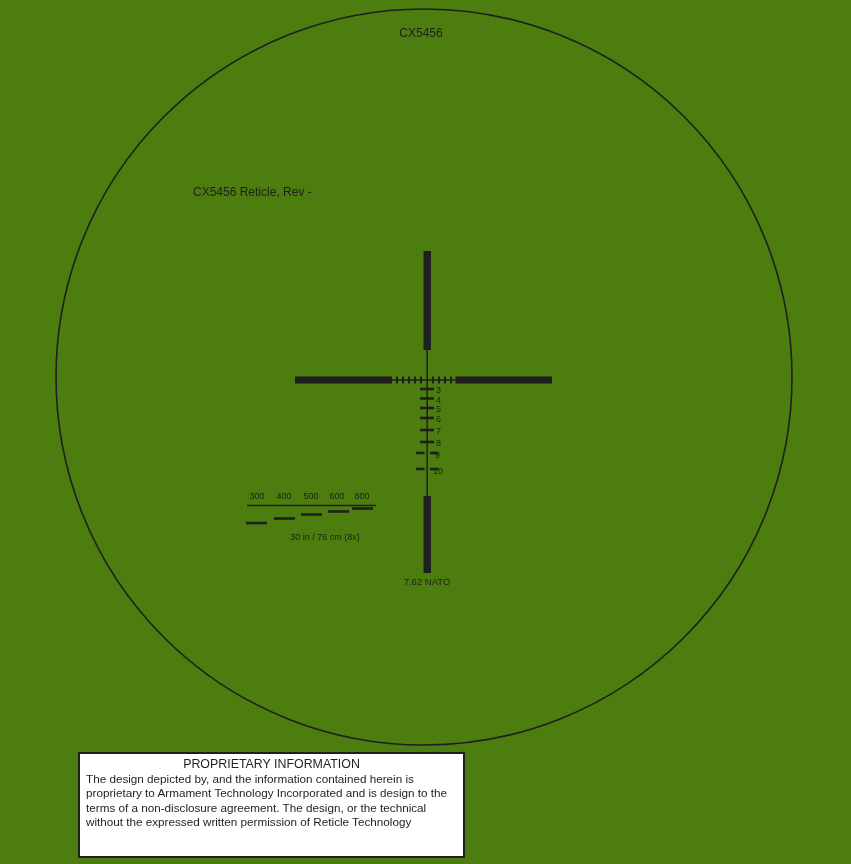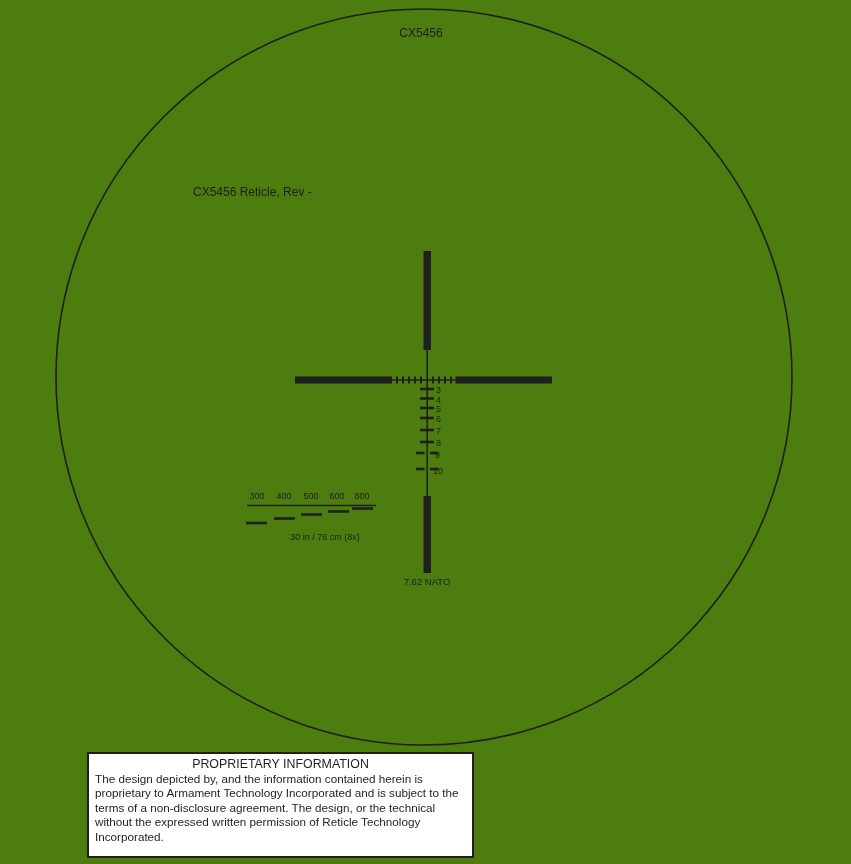--- a/index.html
+++ b/index.html
@@ -11,21 +11,21 @@
     font-family: "Liberation Sans", sans-serif;
     overflow: hidden;
   }
   svg.drawing { position: absolute; left: 0; top: 0; }
   svg.drawing text {
     font-family: "Liberation Sans", sans-serif;
     fill: #1f1f1f;
   }
   .prop-box {
     position: absolute;
-    left: 87px;
+    left: 78px;
     top: 752px;
     width: 371px;
     height: 97px;
     border: 2px solid #1f1f1f;
     padding: 3px 6px 2px 6px;
     color: #1f1f1f;
     background: #ffffff;
   }
   .prop-title {
     text-align: center;
@@ -118,19 +118,18 @@
 
       <text x="325" y="540" font-size="9" text-anchor="middle">30 in / 76 cm (8x)</text>
     </g>
 
     <text x="427" y="585" font-size="9.5" text-anchor="middle">7.62 NATO</text>
   </svg>
 
   <div class="prop-box">
     <div class="prop-title">PROPRIETARY INFORMATION</div>
     <div class="prop-line">The design depicted by, and the information contained herein is</div>
-    <div class="prop-line">proprietary to Armament Technology Incorporated and is subject to the</div>
+    <div class="prop-line">proprietary to Armament Technology Incorporated and is design to the</div>
     <div class="prop-line">terms of a non-disclosure agreement. The design, or the technical</div>
     <div class="prop-line">without the expressed written permission of Reticle Technology</div>
-    <div class="prop-line">Incorporated.</div>
   </div>
 
 </div>
 
 </body></html>

